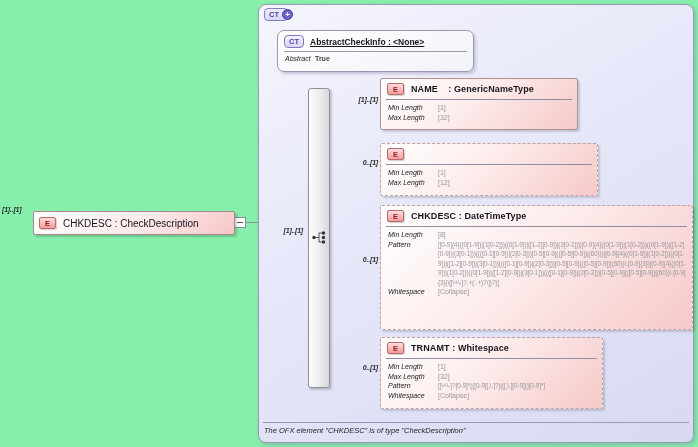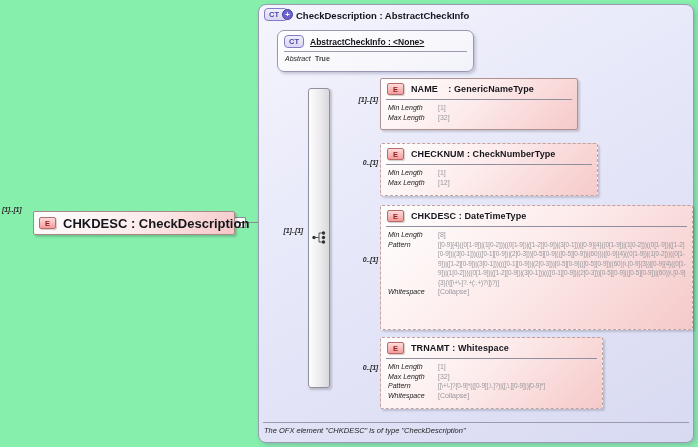--- a/index.html
+++ b/index.html
@@ -56,21 +56,21 @@
   .facets { padding:3px 3px 0 7px; }
   .facet-row { display:grid; grid-template-columns:50px 1fr; font-size:7px; line-height:9.5px; align-items:start; }
   .facet-row .facet-value { color:#97979c; }
   .facet-value.pattern { font-size:6.4px; word-break:break-all; letter-spacing:-0.1px; }
 
   
   .root-box { position:absolute; left:33px; top:211px; width:202px; height:24px;
     display:flex; align-items:center; gap:7px; padding-left:5px;
     background:linear-gradient(135deg,#ffffff 0%,#fdeaea 55%,#f5c6c6 100%);
     border:1px solid #a88; border-radius:2px; box-shadow:2px 2px 2px rgba(0,0,0,.18); }
-  .root-title { font-size:13px; font-weight:bold; color:#15151c; white-space:pre; }
+  .root-title { font-size:10px; font-weight:normal; color:#15151c; white-space:pre; }
 
   
   .card { position:absolute; font-size:7px; font-weight:bold; font-style:italic; color:#2a2a2a;
     letter-spacing:-0.2px; white-space:nowrap; }
   .card.r { text-align:right; }
 
   
   .footer-sep { position:absolute; left:263px; top:422px; width:426px; border-top:1px solid #9a9ab0; }
   .footer-text { position:absolute; left:264px; top:426px; font-size:7.5px; font-style:italic; color:#222; }
 </style>
@@ -89,21 +89,20 @@
     <line x1="330" y1="170.5" x2="380" y2="170.5" stroke="#8a8a9c" stroke-width="1"></line>
     <line x1="330" y1="267.5" x2="380" y2="267.5" stroke="#8a8a9c" stroke-width="1"></line>
     <line x1="330" y1="375.5" x2="380" y2="375.5" stroke="#8a8a9c" stroke-width="1"></line>
   </svg>
 
   <div class="outer-box"></div>
   <span class="ct-badge" style="left:264px; top:8px; padding-right:8px;">
     <span>CT</span>
     <span class="ct-plus">+</span>
   </span>
-  <div class="outer-title">CheckDescription : AbstractCheckInfo</div>
 
   <div class="base-box">
     <div class="base-title-row">
       <span class="ct-badge">
         <span>CT</span>
       </span>
       <span class="base-title">AbstractCheckInfo : &lt;None&gt;</span>
     </div>
     <div class="base-sep"></div>
     <div class="base-facet">
@@ -154,21 +153,20 @@
       </div>
     </div>
   </div>
 
   <div class="card r" style="left:348px; top:159px; width:30px;">0..[1]</div>
   <div class="elem-box dashed" style="left:380px; top:143px; width:218px; height:53px;">
     <div class="box-title">
       <span class="e-icon">
         <span>E</span>
       </span>
-      <span class="title-text">CHECKNUM : CheckNumberType</span>
     </div>
     <div class="box-sep"></div>
     <div class="facets">
       <div class="facet-row">
         <span class="facet-name">Min Length</span>
         <span class="facet-value">[1]</span>
       </div>
       <div class="facet-row">
         <span class="facet-name">Max Length</span>
         <span class="facet-value">[12]</span>

